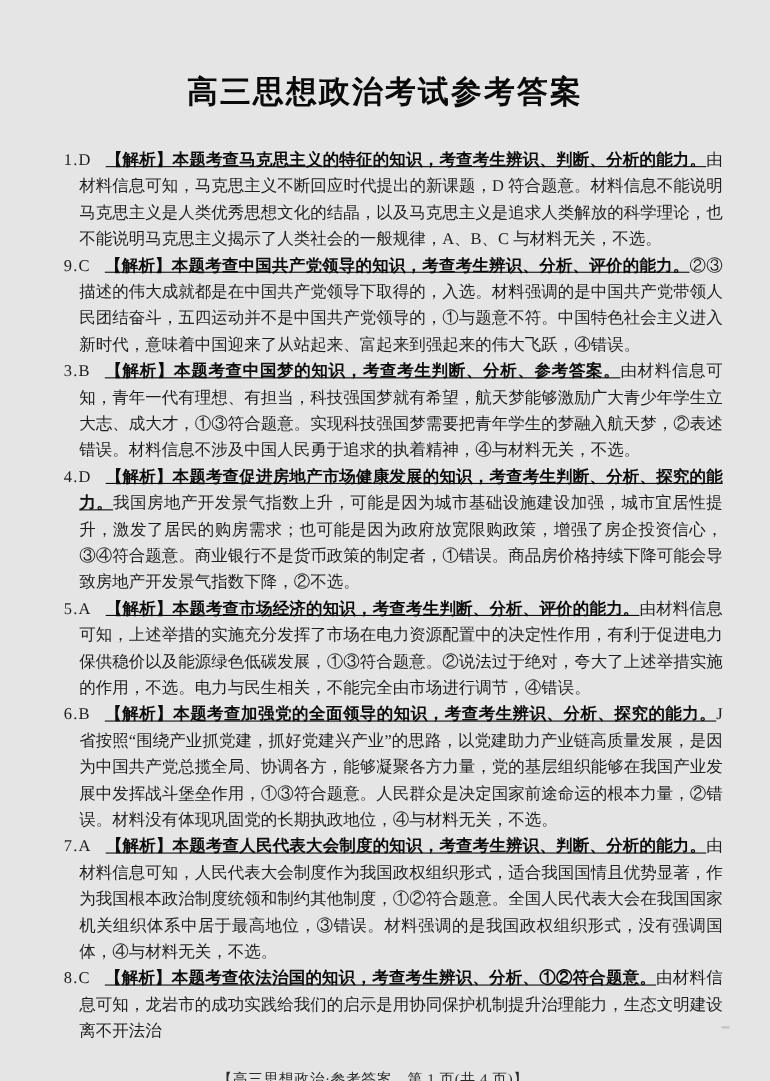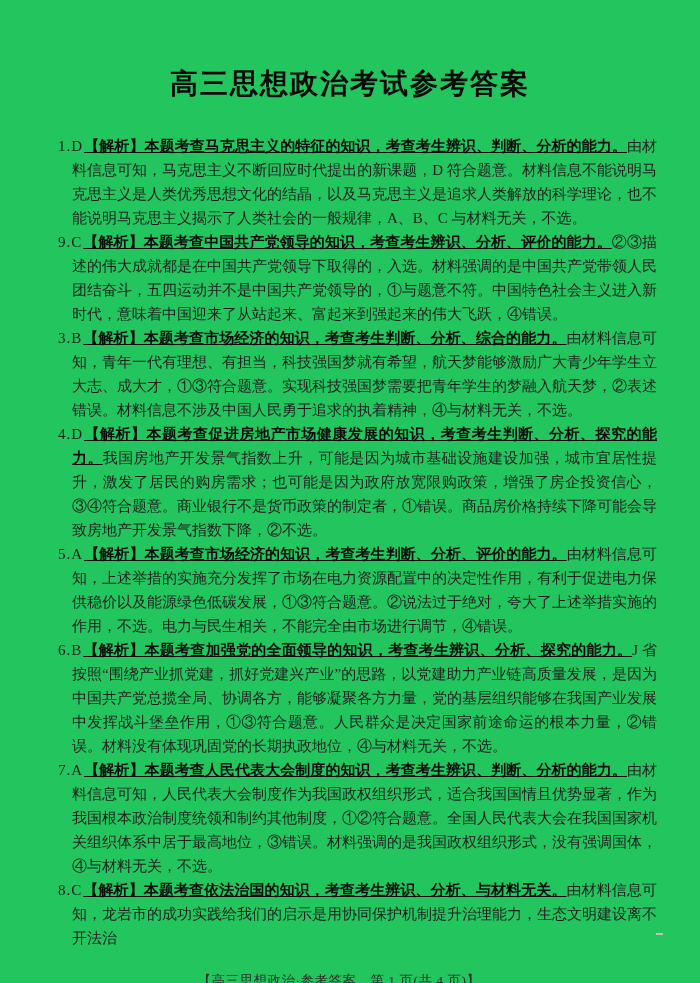--- a/index.html
+++ b/index.html
@@ -4,21 +4,21 @@
 <style>
   html, body {
     margin: 0;
     padding: 0;
     background: #ffffff;
   }
   .page {
     position: relative;
     width: 700px;
     height: 983px;
-    background: #22c55e;
+    background: #e5e5e5;
     overflow: hidden;
     font-family: "Liberation Serif", serif;
   }
   .title {
     margin: 66px 0 0 0;
     text-align: center;
     font-family: "Liberation Sans", sans-serif;
     font-weight: 700;
     font-size: 28px;
     line-height: 36px;
@@ -32,21 +32,21 @@
     font-size: 15px;
     line-height: 24px;
     color: #1c1c1c;
     text-align: justify;
   }
   .answer {
     text-indent: -14px; 
   }
   .answer .num {
     letter-spacing: 1px;
-    margin-right: 1px;
+    margin-right: 13px;
     color: #1c1c1c;
   }
   .answer .lead {
     font-family: "Liberation Sans", sans-serif;
     font-weight: 700;
     color: #0d0d0d;
     text-decoration: underline;
   }
   .answer .body {
     color: #1f1f1f;
@@ -75,26 +75,26 @@
 </head>
 <body>
 
 <div class="page">
 
   <h1 class="title">高三思想政治考试参考答案</h1>
 
   <ol class="answers">
     <li class="answer"><span class="num">1.D</span><span class="lead">【解析】本题考查马克思主义的特征的知识，考查考生辨识、判断、分析的能力。</span><span class="body">由材料信息可知，马克思主义不断回应时代提出的新课题，D 符合题意。材料信息不能说明马克思主义是人类优秀思想文化的结晶，以及马克思主义是追求人类解放的科学理论，也不能说明马克思主义揭示了人类社会的一般规律，A、B、C 与材料无关，不选。</span></li>
     <li class="answer"><span class="num">9.C</span><span class="lead">【解析】本题考查中国共产党领导的知识，考查考生辨识、分析、评价的能力。</span><span class="body">②③描述的伟大成就都是在中国共产党领导下取得的，入选。材料强调的是中国共产党带领人民团结奋斗，五四运动并不是中国共产党领导的，①与题意不符。中国特色社会主义进入新时代，意味着中国迎来了从站起来、富起来到强起来的伟大飞跃，④错误。</span></li>
-    <li class="answer"><span class="num">3.B</span><span class="lead">【解析】本题考查市场经济的知识，考查考生判断、分析、综合的能力。</span><span class="body">由材料信息可知，青年一代有理想、有担当，科技强国梦就有希望，航天梦能够激励广大青少年学生立大志、成大才，①③符合题意。实现科技强国梦需要把青年学生的梦融入航天梦，②表述错误。材料信息不涉及中国人民勇于追求的执着精神，④与材料无关，不选。</span></li>
+    <li class="answer"><span class="num">3.B</span><span class="lead">【解析】本题考查中国梦的知识，考查考生判断、分析、参考答案。</span><span class="body">由材料信息可知，青年一代有理想、有担当，科技强国梦就有希望，航天梦能够激励广大青少年学生立大志、成大才，①③符合题意。实现科技强国梦需要把青年学生的梦融入航天梦，②表述错误。材料信息不涉及中国人民勇于追求的执着精神，④与材料无关，不选。</span></li>
     <li class="answer"><span class="num">4.D</span><span class="lead">【解析】本题考查促进房地产市场健康发展的知识，考查考生判断、分析、探究的能力。</span><span class="body">我国房地产开发景气指数上升，可能是因为城市基础设施建设加强，城市宜居性提升，激发了居民的购房需求；也可能是因为政府放宽限购政策，增强了房企投资信心，③④符合题意。商业银行不是货币政策的制定者，①错误。商品房价格持续下降可能会导致房地产开发景气指数下降，②不选。</span></li>
     <li class="answer"><span class="num">5.A</span><span class="lead">【解析】本题考查市场经济的知识，考查考生判断、分析、评价的能力。</span><span class="body">由材料信息可知，上述举措的实施充分发挥了市场在电力资源配置中的决定性作用，有利于促进电力保供稳价以及能源绿色低碳发展，①③符合题意。②说法过于绝对，夸大了上述举措实施的作用，不选。电力与民生相关，不能完全由市场进行调节，④错误。</span></li>
     <li class="answer"><span class="num">6.B</span><span class="lead">【解析】本题考查加强党的全面领导的知识，考查考生辨识、分析、探究的能力。</span><span class="body">J 省按照“围绕产业抓党建，抓好党建兴产业”的思路，以党建助力产业链高质量发展，是因为中国共产党总揽全局、协调各方，能够凝聚各方力量，党的基层组织能够在我国产业发展中发挥战斗堡垒作用，①③符合题意。人民群众是决定国家前途命运的根本力量，②错误。材料没有体现巩固党的长期执政地位，④与材料无关，不选。</span></li>
     <li class="answer"><span class="num">7.A</span><span class="lead">【解析】本题考查人民代表大会制度的知识，考查考生辨识、判断、分析的能力。</span><span class="body">由材料信息可知，人民代表大会制度作为我国政权组织形式，适合我国国情且优势显著，作为我国根本政治制度统领和制约其他制度，①②符合题意。全国人民代表大会在我国国家机关组织体系中居于最高地位，③错误。材料强调的是我国政权组织形式，没有强调国体，④与材料无关，不选。</span></li>
-    <li class="answer"><span class="num">8.C</span><span class="lead">【解析】本题考查依法治国的知识，考查考生辨识、分析、与材料无关。</span><span class="body">由材料信息可知，龙岩市的成功实践给我们的启示是用协同保护机制提升治理能力，生态文明建设离不开法治</span></li>
+    <li class="answer"><span class="num">8.C</span><span class="lead">【解析】本题考查依法治国的知识，考查考生辨识、分析、①②符合题意。</span><span class="body">由材料信息可知，龙岩市的成功实践给我们的启示是用协同保护机制提升治理能力，生态文明建设离不开法治</span></li>
   </ol>
 
   <div class="footer">
     <span>【高三思想政治·参考答案　第 1 页(共 4 页)】</span>
   </div>
 
   <div class="scan-artifact"></div>
 
 </div>
 

